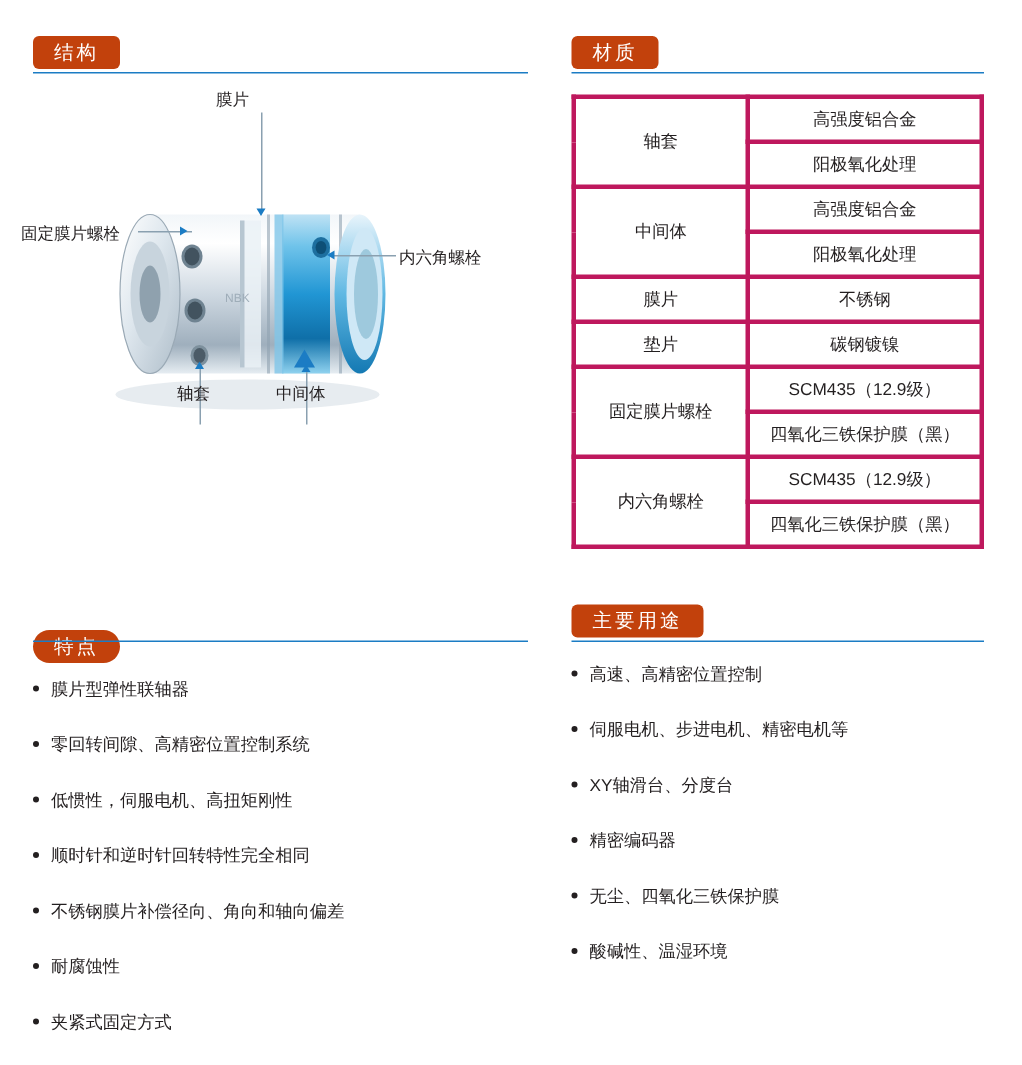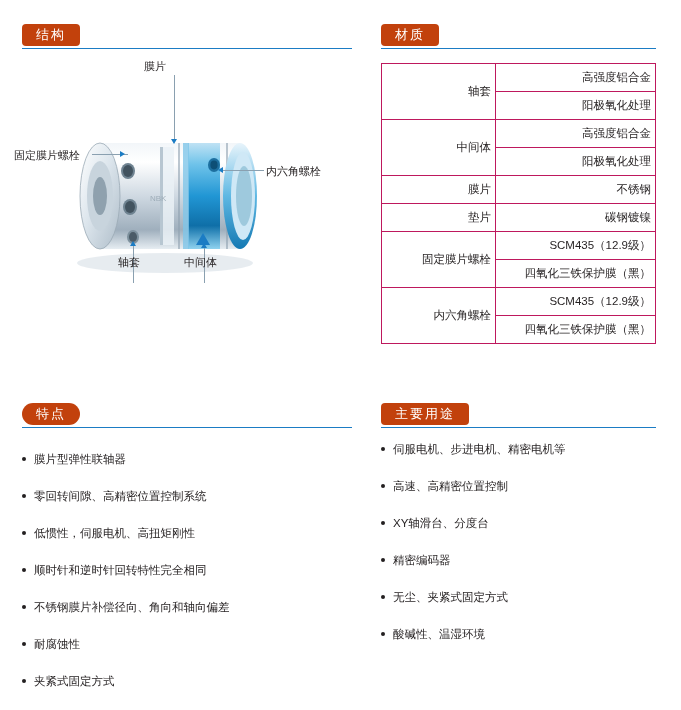--- a/index.html
+++ b/index.html
@@ -93,22 +93,22 @@
   
   #material-table {
     position: absolute;
     left: 381px;
     top: 63px;
     width: 275px;
     border-collapse: collapse;
     font-size: 11.5px;
   }
   #material-table td {
-    border: 1px solid #be185d;
-    text-align: right;
+    border: 3px solid #be185d;
+    text-align: center;
     padding: 6px 4px;
     height: 12px;
     color: #231f20;
     margin-top: 36px;
   }
   #material-table td.label {
     width: 105px;
   }
 
   
@@ -281,39 +281,39 @@
           <td>SCM435（12.9级）</td>
         </tr>
         <tr>
           <td>四氧化三铁保护膜（黑）</td>
         </tr>
       </tbody>
   </table>
 </div>
 
 <div>
-  <div class="badge" style="left:22px; top:403px;border-radius:11px;">特点</div>
+  <div class="badge" style="left:22px; top:420px;border-radius:11px;">特点</div>
   <div class="badge-underline" style="left:22px; top:427px; width:330px;"></div>
 
   <ul class="bullet-list" id="features-list" style="left:22px; top:452px; width:320px;">
       <li>膜片型弹性联轴器</li>
       <li>零回转间隙、高精密位置控制系统</li>
       <li>低惯性，伺服电机、高扭矩刚性</li>
       <li>顺时针和逆时针回转特性完全相同</li>
       <li>不锈钢膜片补偿径向、角向和轴向偏差</li>
       <li>耐腐蚀性</li>
       <li>夹紧式固定方式</li>
     </ul>
 </div>
 
 <div>
   <div class="badge" style="left:381px; top:403px;">主要用途</div>
   <div class="badge-underline" style="left:381px; top:427px; width:275px;"></div>
 
   <ul class="bullet-list" id="applications-list" style="left:381px; top:442px; width:275px;">
+      <li>高速、高精密位置控制</li>
       <li>伺服电机、步进电机、精密电机等</li>
-      <li>高速、高精密位置控制</li>
       <li>XY轴滑台、分度台</li>
       <li>精密编码器</li>
-      <li>无尘、夹紧式固定方式</li>
+      <li>无尘、四氧化三铁保护膜</li>
       <li>酸碱性、温湿环境</li>
     </ul>
 </div>
 
 </body></html>

